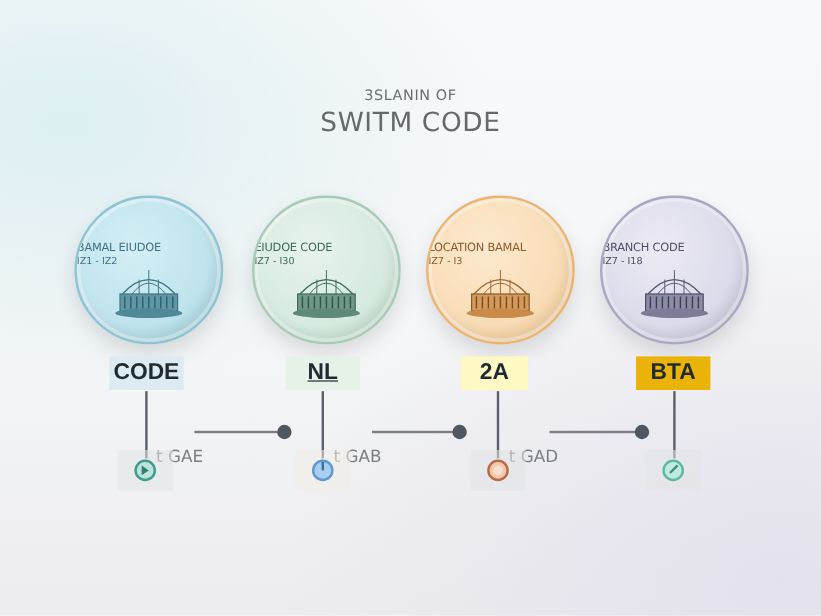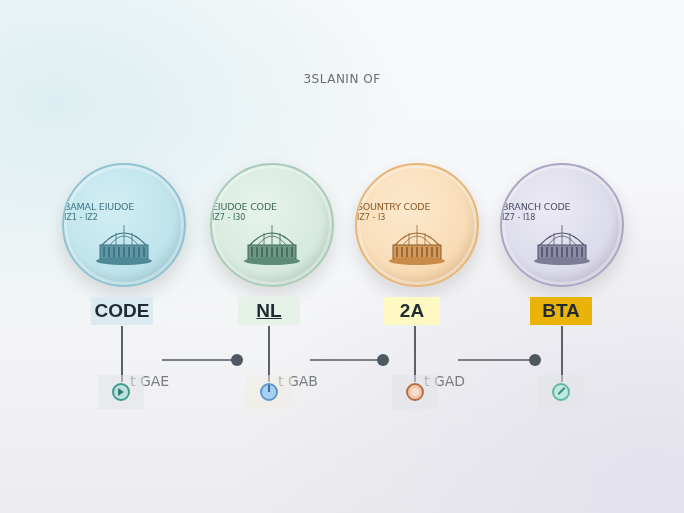--- a/index.html
+++ b/index.html
@@ -40,20 +40,21 @@
   }
   .icon-tile .glyph { width: 14px; height: 14px; border-radius: 50%; position: relative; }
 </style>
 </head>
 <body>
 
 <div>
 
   <div class="title-block">
     <div class="title-sub">3SLANIN OF</div>
+    <div class="title-main">SWITM CODE</div>
   </div>
 
   <div class="coin" style="left:62px; top:163px; background: radial-gradient(circle at 40% 35%, #d3eef4 0%, #bfe3ec 60%, #9fcfdc 100%); border:2px solid #8fc3d2; color:#3e7383;">
     <div class="coin-label">BAMAL EIUDOE</div>
     <div class="coin-range">IZ1 - IZ2</div>
     <svg width="60" height="44" viewBox="0 0 60 44">
       <path d="M8 22 Q30 -2 52 22" fill="none" stroke="#3e7383" stroke-width="1.2"></path>
       <path d="M16 22 Q30 4 44 22 M30 2 L30 24 M22 10 L22 22 M38 10 L38 22" fill="none" stroke="#3e7383" stroke-width="0.8"></path>
       <rect x="6" y="22" width="48" height="14" fill="#5f97a5" stroke="#3e7383"></rect>
       <path d="M10 24v10M15 24v10M20 24v10M25 24v10M30 24v10M35 24v10M40 24v10M45 24v10M50 24v10" stroke="#2f5f6d" stroke-width="1.2"></path>
@@ -67,21 +68,21 @@
     <svg width="60" height="44" viewBox="0 0 60 44">
       <path d="M8 22 Q30 -2 52 22" fill="none" stroke="#3d6a5b" stroke-width="1.2"></path>
       <path d="M16 22 Q30 4 44 22 M30 2 L30 24 M22 10 L22 22 M38 10 L38 22" fill="none" stroke="#3d6a5b" stroke-width="0.8"></path>
       <rect x="6" y="22" width="48" height="14" fill="#6f9886" stroke="#3d6a5b"></rect>
       <path d="M10 24v10M15 24v10M20 24v10M25 24v10M30 24v10M35 24v10M40 24v10M45 24v10M50 24v10" stroke="#2e5546" stroke-width="1.2"></path>
       <ellipse cx="30" cy="38" rx="28" ry="4" fill="#5e8a78"></ellipse>
     </svg>
   </div>
 
   <div class="coin" style="left:355px; top:163px; background: radial-gradient(circle at 40% 35%, #fde9cf 0%, #f8dcb6 60%, #f0c48c 100%); border:2px solid #e9b575; color:#8a5a27;">
-    <div class="coin-label">SOUNTRY CODE</div>
+    <div class="coin-label">LOCATION BAMAL</div>
     <div class="coin-range">IZ7 - I3</div>
     <svg width="60" height="44" viewBox="0 0 60 44">
       <path d="M8 22 Q30 -2 52 22" fill="none" stroke="#a06a32" stroke-width="1.2"></path>
       <path d="M16 22 Q30 4 44 22 M30 2 L30 24 M22 10 L22 22 M38 10 L38 22" fill="none" stroke="#a06a32" stroke-width="0.8"></path>
       <rect x="6" y="22" width="48" height="14" fill="#d39a5c" stroke="#8a5a27"></rect>
       <path d="M10 24v10M15 24v10M20 24v10M25 24v10M30 24v10M35 24v10M40 24v10M45 24v10M50 24v10" stroke="#7a4c1f" stroke-width="1.2"></path>
       <ellipse cx="30" cy="38" rx="28" ry="4" fill="#c98a4a"></ellipse>
     </svg>
   </div>
 

